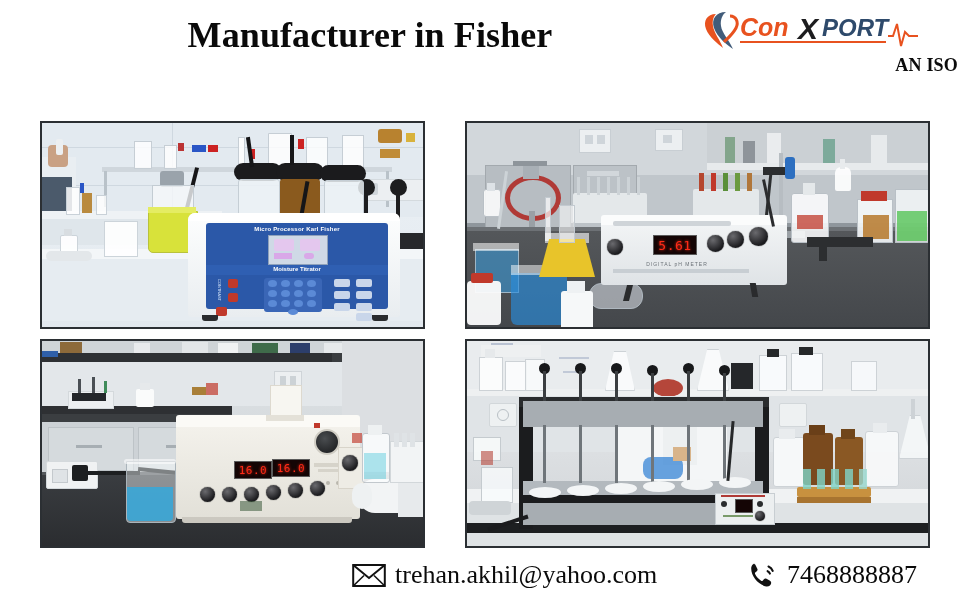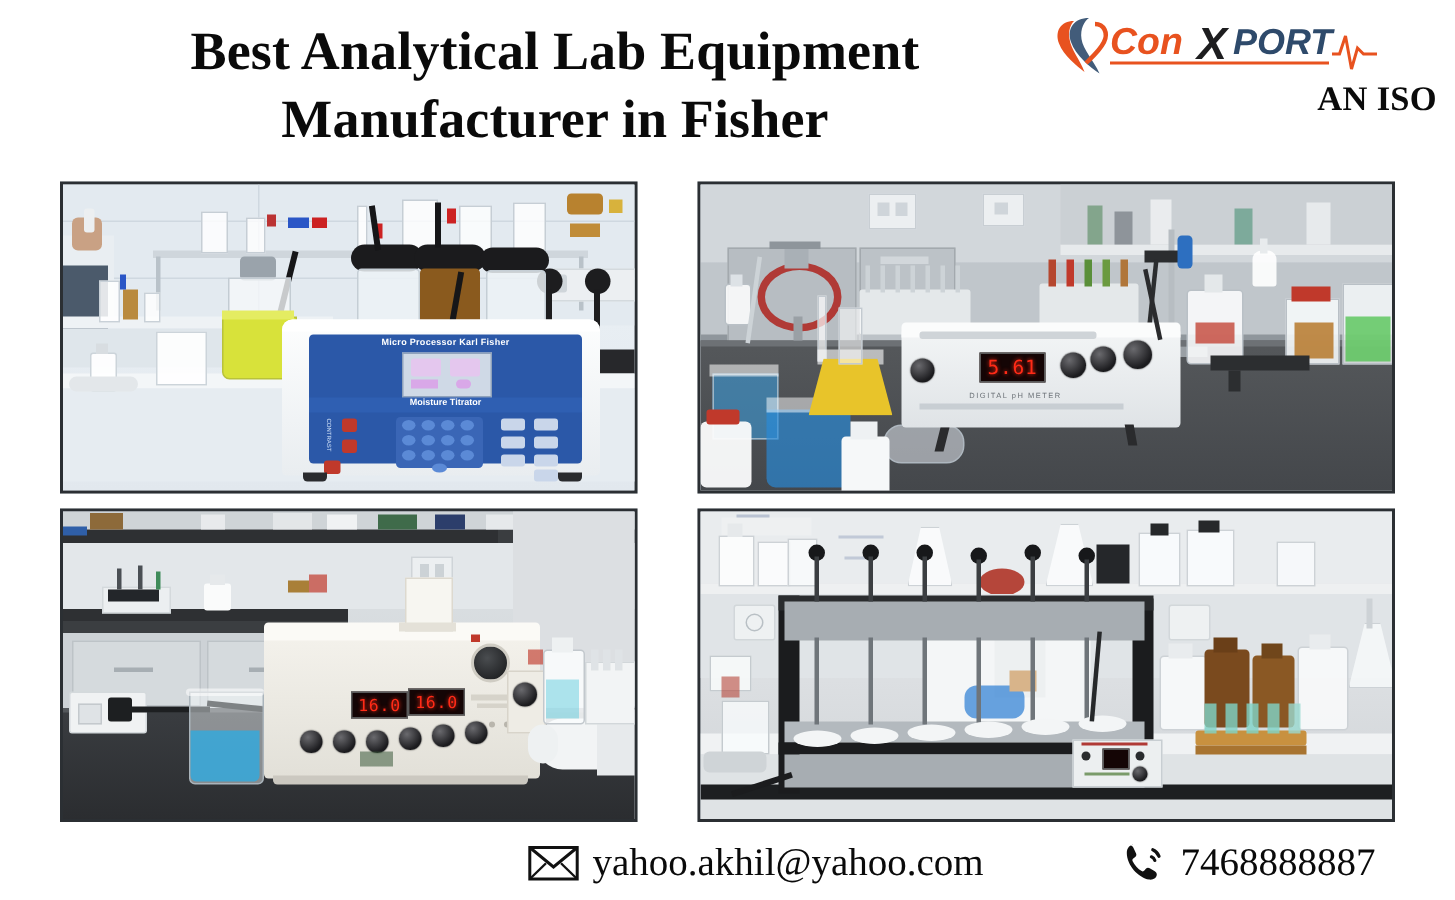--- a/index.html
+++ b/index.html
@@ -25,21 +25,21 @@
     white-space:nowrap;
   }
   .title-line.l2{margin-top:1px;}
 
   .brand-block{position:absolute;left:700px;top:6px;width:258px;text-align:right;}
   .logo{position:relative;height:46px;width:258px;}
   .logo svg{display:block;}
   .iso{
     font-family:"Liberation Serif", serif;
     font-weight:bold;color:#0b0b0b;
-    font-size:23px;line-height:23px;letter-spacing:0.2px;
+    font-size:18px;line-height:23px;letter-spacing:0.2px;
     margin-top:2px;
   }
 
   
   .grid{position:absolute;left:0;top:118px;width:970px;height:432px;}
   .photo{
     position:absolute;overflow:hidden;
     border:2px solid #2b2f33;
     background:#cfd6dc;
     box-sizing:border-box;
@@ -80,21 +80,20 @@
   .f-phone{left:748px;}
 </style>
 </head>
 <body>
 
 <div class="page">
 
   <div class="header">
 
     <div class="title-block">
-      <div class="title-line l1">Best Analytical Lab Equipment</div>
       <div class="title-line l2">Manufacturer in Fisher</div>
     </div>
 
     <div class="brand-block">
       <div class="logo">
         <svg width="258" height="46" viewBox="0 0 258 46">
 
           <g>
             <path d="M16 8 C7 8 3 15 6 23 C9 31 18 38 23 42 C20 34 14 27 13 20 C12 14 14 10 16 8 Z" fill="#E8521F"></path>
             <path d="M26 6 C16 6 11 13 14 22 C17 31 27 39 33 43 C29 34 22 27 21 20 C20 13 23 8 26 6 Z" fill="#2E4A6B" opacity="0.9"></path>
@@ -570,21 +569,21 @@
 
     <div class="fitem f-mail">
       <span class="ficon">
         <svg width="34" height="26" viewBox="0 0 34 26">
           <rect x="1.2" y="3" width="31.6" height="21" fill="#fff" stroke="#111" stroke-width="2"></rect>
           <polyline points="1.2,3 17,16 32.8,3" fill="none" stroke="#111" stroke-width="2"></polyline>
           <line x1="1.2" y1="24" x2="12" y2="13.5" stroke="#111" stroke-width="1.6"></line>
           <line x1="32.8" y1="24" x2="22" y2="13.5" stroke="#111" stroke-width="1.6"></line>
         </svg>
       </span>
-      <span class="ftext">yahoo.akhil@yahoo.com</span>
+      <span class="ftext">trehan.akhil@yahoo.com</span>
     </div>
 
     <div class="fitem f-phone">
       <span class="ficon">
         <svg width="30" height="30" viewBox="0 0 30 30">
           <path d="M7.5 3.2c-2.2 0-4.3 2.3-4.3 5.4 0 8.2 7.6 16.4 14.9 17.8 2.6.5 5.1-1.3 5.1-3.4 0-1.1-.6-1.8-1.6-2.4l-3.1-1.8c-1-.6-1.9-.4-2.6.4l-1 1.2c-.5.6-1.1.7-1.8.3-2.5-1.5-4.8-4-6-6.6-.3-.7-.2-1.3.4-1.8l1.3-1c.8-.6 1-1.5.5-2.5L7.6 5.2c-.5-1-1.2-1.5-2.1-1.5 0 0 1.2-.5 2 -.5z" fill="#111"></path>
           <path d="M20.5 6.5a7.5 7.5 0 0 1 4.2 4.4" fill="none" stroke="#111" stroke-width="2.1" stroke-linecap="round"></path>
           <path d="M19.6 11.2a3.9 3.9 0 0 1 2.3 2.4" fill="none" stroke="#111" stroke-width="2.1" stroke-linecap="round"></path>
         </svg>
       </span>

